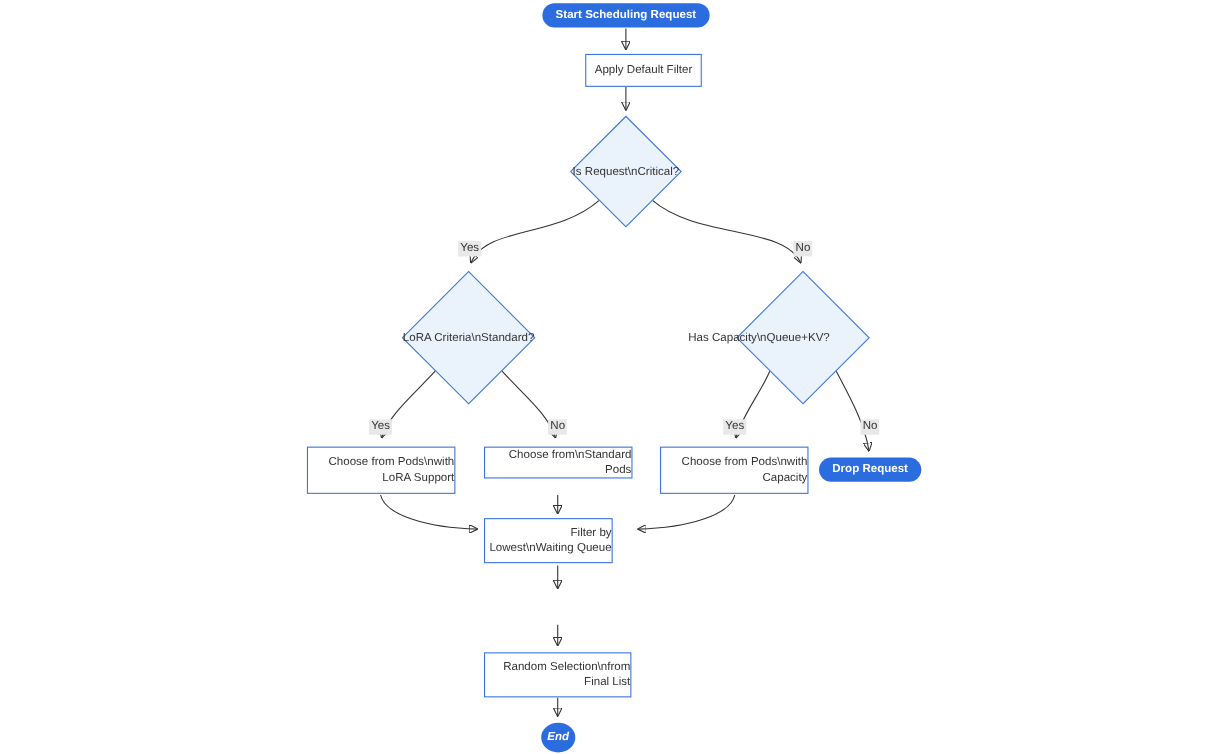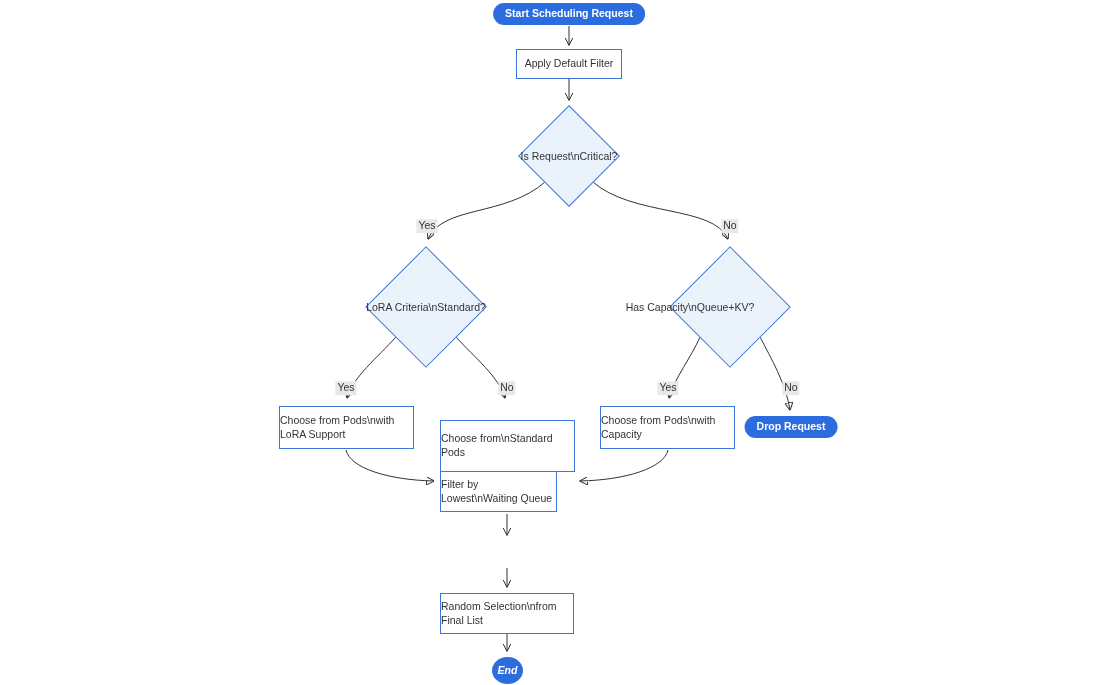--- a/index.html
+++ b/index.html
@@ -9,30 +9,30 @@
     background:var(--background,#ffffff);
     font-family:"Liberation Sans","DejaVu Sans",sans-serif;
     overflow:hidden;
   }
   .edges{position:absolute;left:0;top:0;width:1103px;height:685px;}
   .edges path{stroke:var(--edge-line,#333333);stroke-width:1;fill:none;}
 
   .node{
     position:absolute;
     display:flex;align-items:center;justify-content:center;
-    text-align:left;
+    text-align:right;
     font-size:10.5px;line-height:1.3;
     color:var(--node-text,#333333);
     box-sizing:border-box;
   }
   .rect{
     background:var(--node-fill,#ffffff);
     border:1.5px solid var(--node-border,#3b76dd);
   }
-  .nowrap{white-space:nowrap;}
+  .nowrap{white-space:nowrap;margin-left:16px;}
 
   .stadium{
     background:var(--pill-fill,#2b6cdf);
     color:var(--pill-text,#ffffff);
     font-weight:bold;
     font-size:10.5px;
     height:22px;
     padding:0 12px;
     border-radius:12px;
     transform:translateX(-50%);
@@ -103,21 +103,21 @@
   <div class="node stadium" style="left:569px;top:3px;">Start Scheduling Request</div>
 
   <div class="node stadium" style="left:791px;top:416px;">Drop Request</div>
 
   <div class="node circle" style="left:492px;top:657px;font-style:italic;">End</div>
 
   <div class="node rect nowrap" style="left:516px;top:49px;width:106px;height:30px;">Apply Default Filter</div>
 
   <div class="node rect" style="left:279px;top:406px;width:135px;height:43px;">Choose from Pods\nwith LoRA Support</div>
 
-  <div class="node rect" style="left:440px;top:420px;width:135px;height:52px;">Choose from\nStandard Pods</div>
+  <div class="node rect" style="left:440px;top:406px;width:135px;height:29px;">Choose from\nStandard Pods</div>
 
   <div class="node rect" style="left:600px;top:406px;width:135px;height:43px;">Choose from Pods\nwith Capacity</div>
 
   <div class="node rect" style="left:440px;top:471px;width:117px;height:41px;">Filter by Lowest\nWaiting Queue</div>
 
 
   <div class="node rect" style="left:440px;top:593px;width:134px;height:41px;">Random Selection\nfrom Final List</div>
 
   <div class="diamond" style="left:533px;top:120px;width:72px;height:72px;"></div>
   <div class="diamond-label" style="left:569px;top:156px;">Is Request\nCritical?</div>

